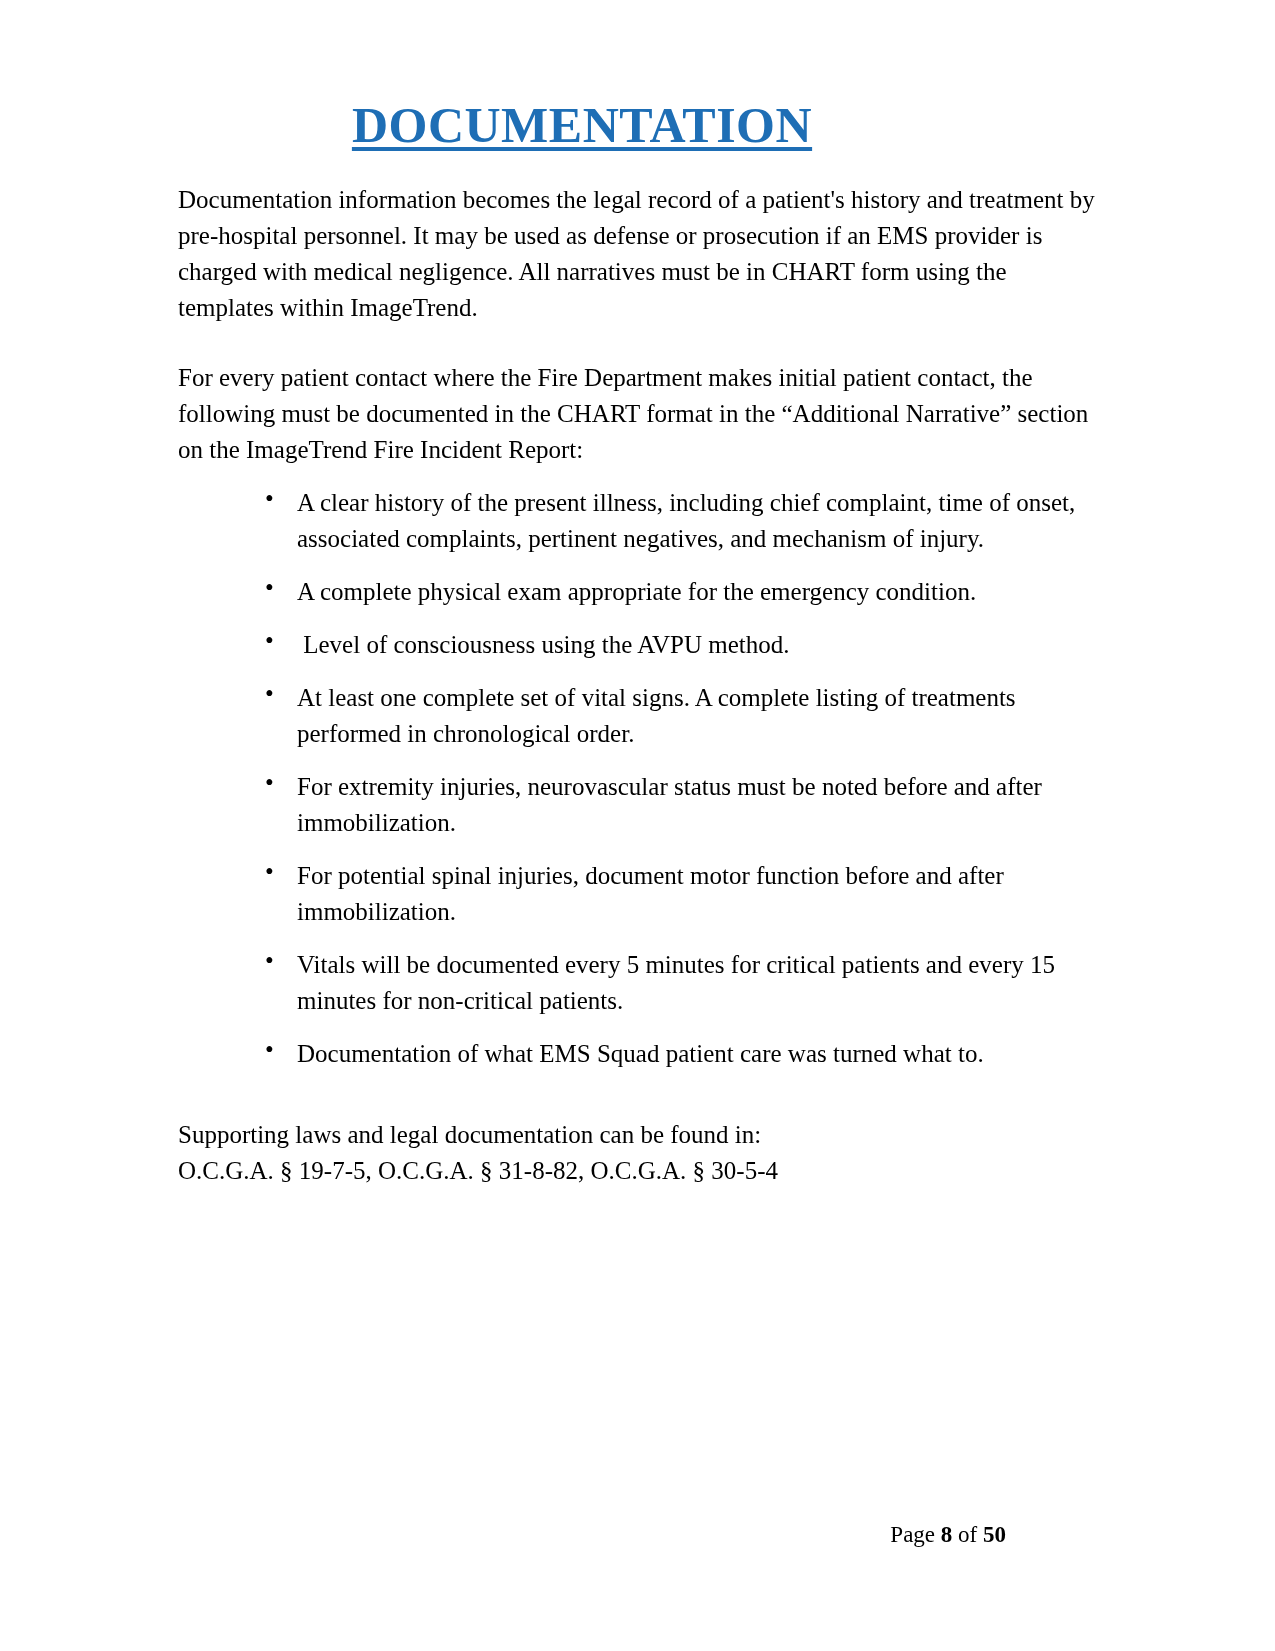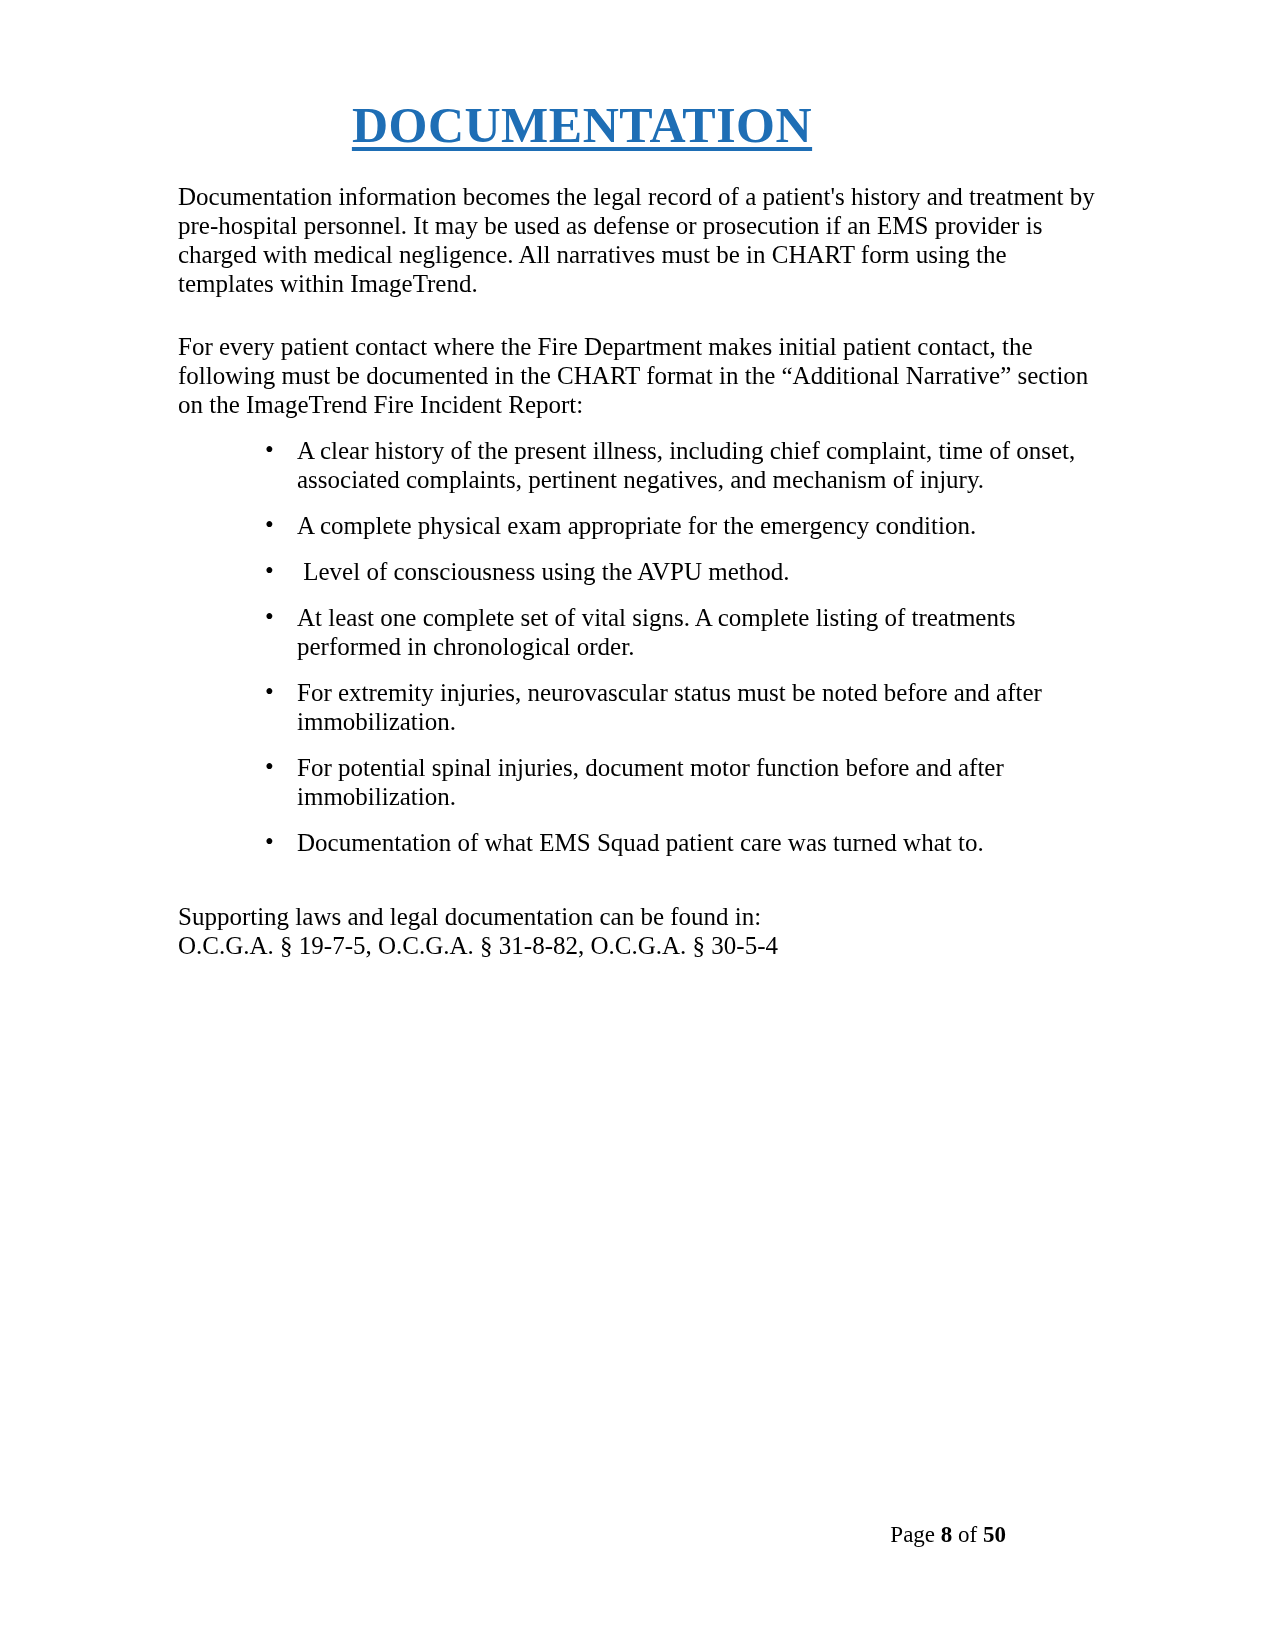--- a/index.html
+++ b/index.html
@@ -28,21 +28,21 @@
   .doc-title .title-text {
     color: #1e6eb5;
     text-decoration: underline;
     text-decoration-thickness: 4px;
     text-underline-offset: 5px;
   }
   .content {
     margin: 31px 0 0 178px;
     width: 917px;
     font-size: 25px;
-    line-height: 29px;
+    line-height: 36px;
   }
   .para {
     margin: 0 0 34px 0;
   }
   .para.no-gap {
     margin-bottom: 0;
     margin-top: 12px;
   }
   ul.bullet-list {
     list-style: none;
@@ -98,20 +98,21 @@
 
     <p class="para no-gap">For every patient contact where the Fire Department makes initial patient contact, the following must be documented in the CHART format in the “Additional Narrative” section on the ImageTrend Fire Incident Report:</p>
 
     <ul class="bullet-list">
       <li><span class="bullet-text">A clear history of the present illness, including chief complaint, time of onset, associated complaints, pertinent negatives, and mechanism of injury.</span></li>
       <li><span class="bullet-text">A complete physical exam appropriate for the emergency condition.</span></li>
       <li><span class="bullet-text"> Level of consciousness using the AVPU method.</span></li>
       <li><span class="bullet-text">At least one complete set of vital signs. A complete listing of treatments performed in chronological order.</span></li>
       <li><span class="bullet-text">For extremity injuries, neurovascular status must be noted before and after immobilization.</span></li>
       <li><span class="bullet-text">For potential spinal injuries, document motor function before and after immobilization.</span></li>
+      <li><span class="bullet-text">Vitals will be documented every 5 minutes for critical patients and every 15 minutes for non-critical patients.</span></li>
       <li><span class="bullet-text">Documentation of what EMS Squad patient care was turned what to.</span></li>
     </ul>
 
     <div class="closing">
       <p>Supporting laws and legal documentation can be found in:</p>
       <p>O.C.G.A. § 19-7-5, O.C.G.A. § 31-8-82, O.C.G.A. § 30-5-4</p>
     </div>
 
   </div>
 

